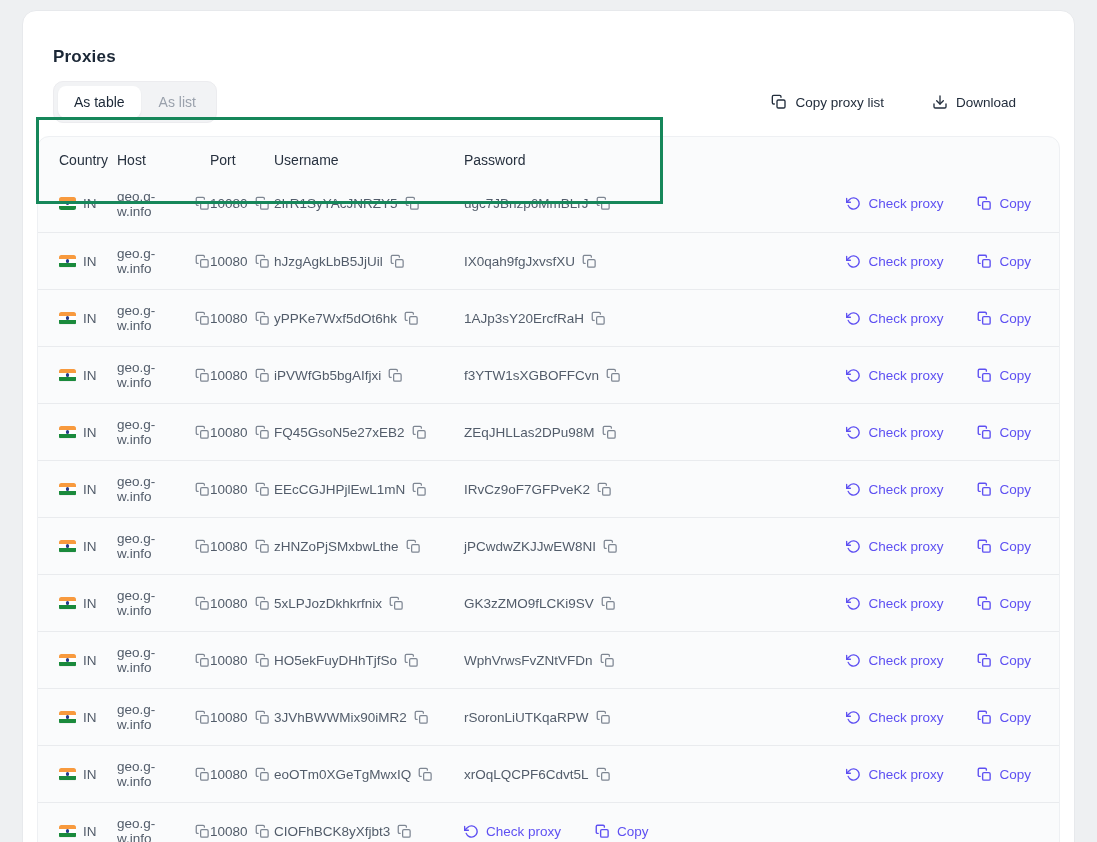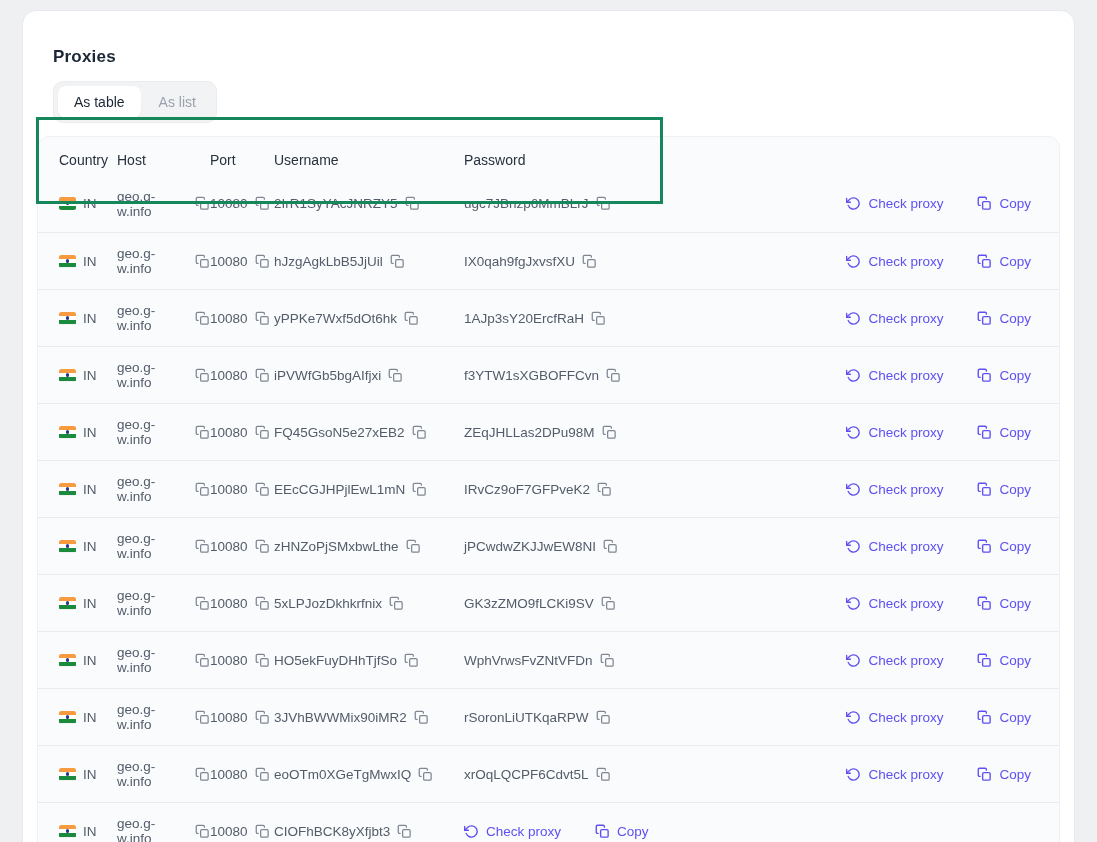--- a/index.html
+++ b/index.html
@@ -90,20 +90,41 @@
 <body>
 
 <div class="card">
   <h1 class="title">Proxies</h1>
 
   <div class="topbar">
     <div class="tabs">
       <button class="tab active">As table</button>
       <button class="tab">As list</button>
     </div>
+    <div class="toolbar">
+      <button class="tool-btn">
+        <span class="icon">
+          <svg viewBox="0 0 24 24" fill="none" stroke-width="2" stroke-linecap="round" stroke-linejoin="round">
+              <rect x="9" y="9" width="12" height="12" rx="2"></rect>
+              <path d="M5 15H4a2 2 0 0 1-2-2V4a2 2 0 0 1 2-2h9a2 2 0 0 1 2 2v1"></path>
+            </svg>
+        </span>
+        <span>Copy proxy list</span>
+      </button>
+      <button class="tool-btn">
+        <span class="icon">
+          <svg viewBox="0 0 24 24" fill="none" stroke-width="2" stroke-linecap="round" stroke-linejoin="round">
+              <path d="M21 15v4a2 2 0 0 1-2 2H5a2 2 0 0 1-2-2v-4"></path>
+              <polyline points="7 10 12 15 17 10"></polyline>
+              <line x1="12" y1="3" x2="12" y2="15"></line>
+            </svg>
+        </span>
+        <span>Download</span>
+      </button>
+    </div>
   </div>
 
   <div class="table">
     <div class="thead">
       <span class="th col-country">Country</span>
       <span class="th col-host">Host</span>
       <span class="th col-port">Port</span>
       <span class="th col-user">Username</span>
       <span class="th col-pass">Password</span>
     </div>

